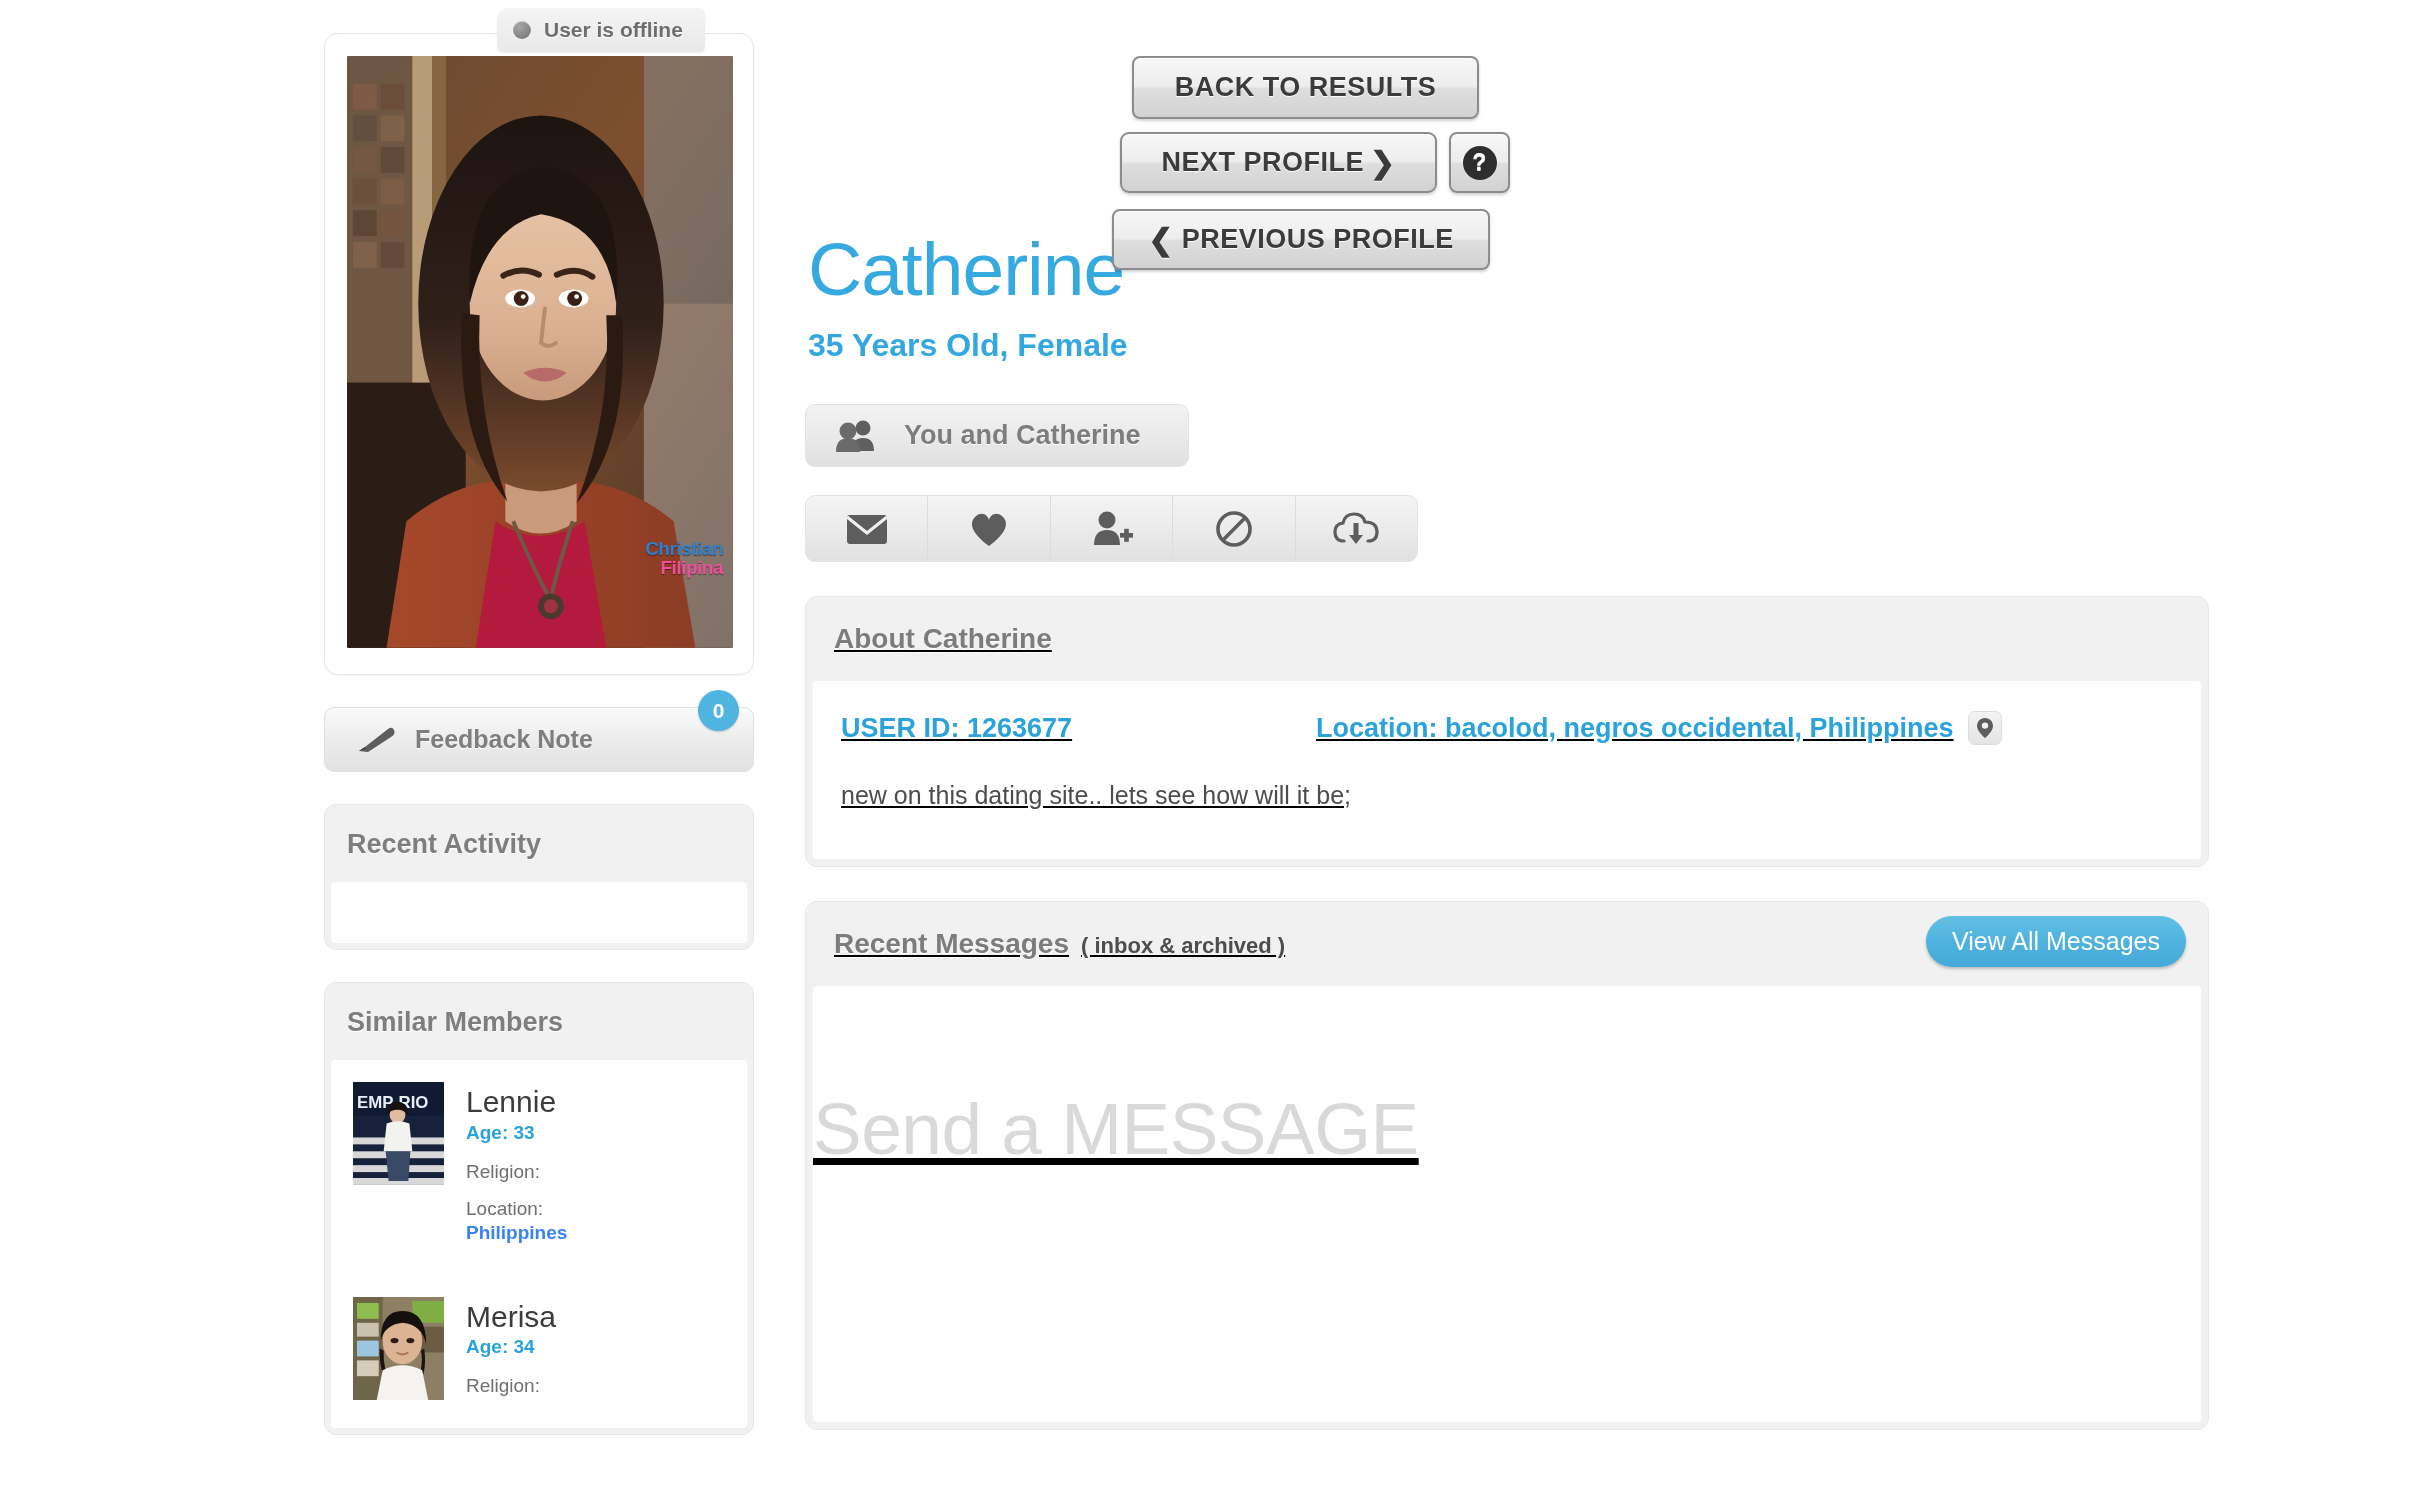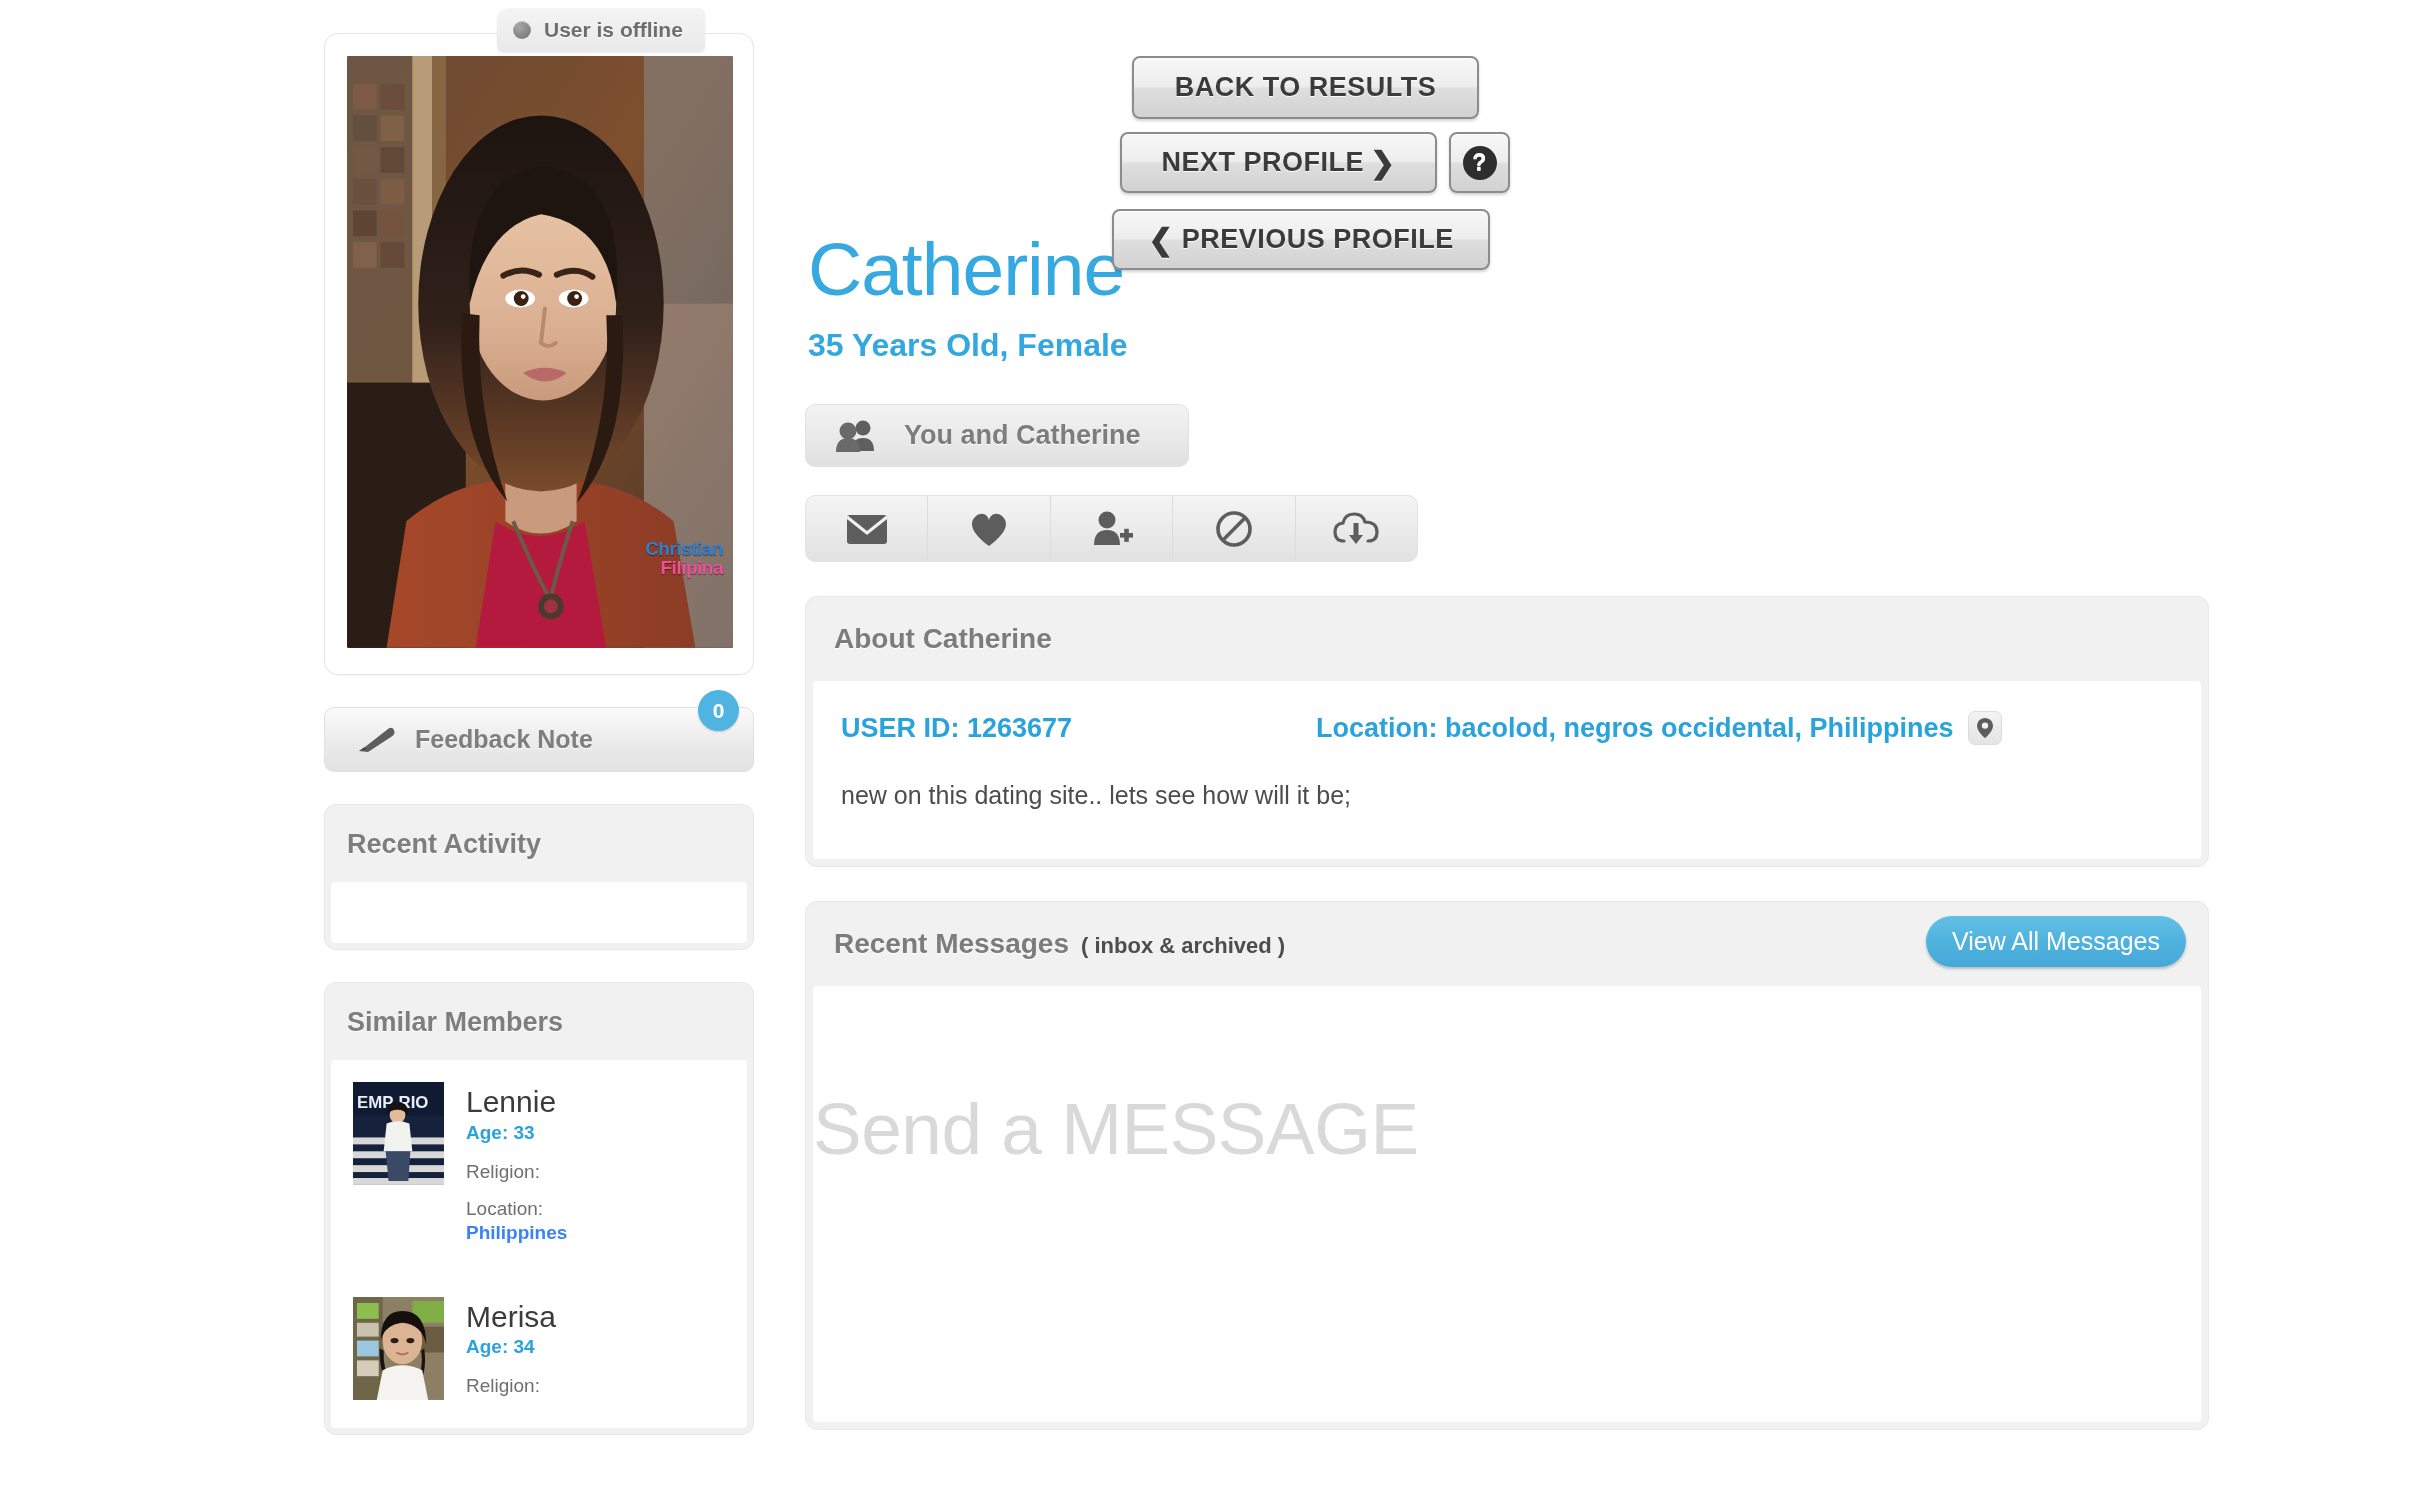--- a/index.html
+++ b/index.html
@@ -185,21 +185,21 @@
     border-radius: 8px;
     color: #3b3b3b;
     font-size: 27px;
     font-weight: bold;
     letter-spacing: 0.5px;
     text-shadow: 0 1px 0 rgba(255,255,255,.9);
     box-shadow: 0 2px 3px rgba(0,0,0,.18), inset 0 1px 0 rgba(255,255,255,.85);
     cursor: pointer;
   }
   .btn-back     { left: 327px; top: 56px;  width: 347px; height: 63px; }
-  .btn-next     { left: 315px; top: 132px; width: 317px; height: 61px; gap: 6px; }
+  .btn-next     { left: 315px; top: 132px; width: 317px; height: 61px; gap: 6px; border-radius: 9px; }
   .btn-help     { left: 644px; top: 132px; width: 61px;  height: 61px; }
   .btn-prev     { left: 307px; top: 209px; width: 378px; height: 61px; gap: 8px; }
 
   .chev { font-size: 30px; line-height: 1; }
 
   .qmark {
     width: 34px; height: 34px; border-radius: 50%;
     background: #2e2e2e; color: #fff;
     font-size: 23px; font-weight: bold;
     display: flex; align-items: center; justify-content: center;
@@ -257,20 +257,21 @@
   }
   .action-btn:last-child { border-right: none; }
 
   
   .card {
     margin-top: 34px;
     background: #f1f1f1;
     border: 1px solid #e8e8e8;
     border-radius: 12px;
     overflow: hidden;
+    text-decoration: underline;
   }
   .card-head {
     position: relative;
     padding: 26px 0 26px 28px;
     display: flex;
     align-items: baseline;
     gap: 12px;
   }
   .card-title {
     font-size: 28px; font-weight: bold; color: #7c7c7c;

